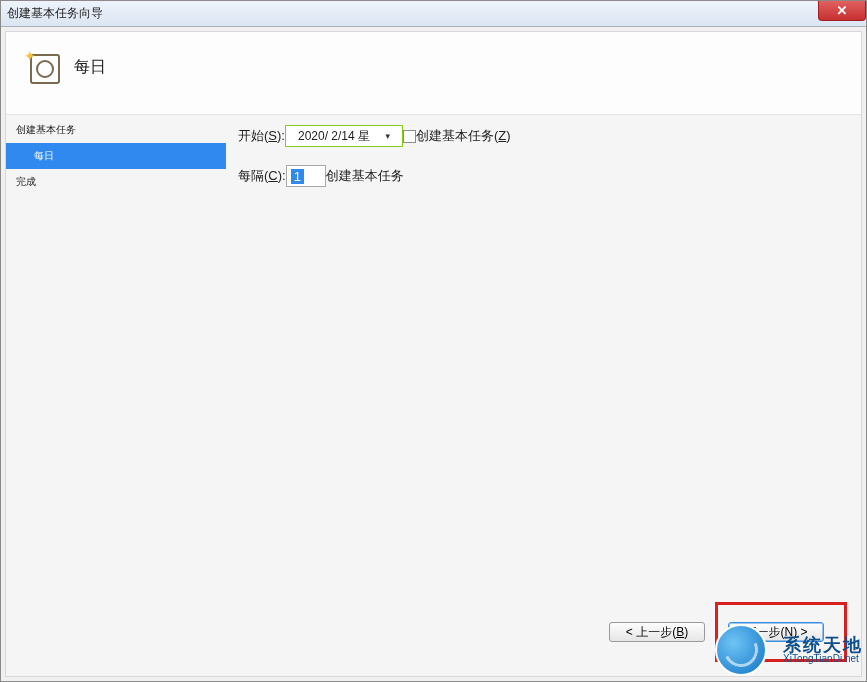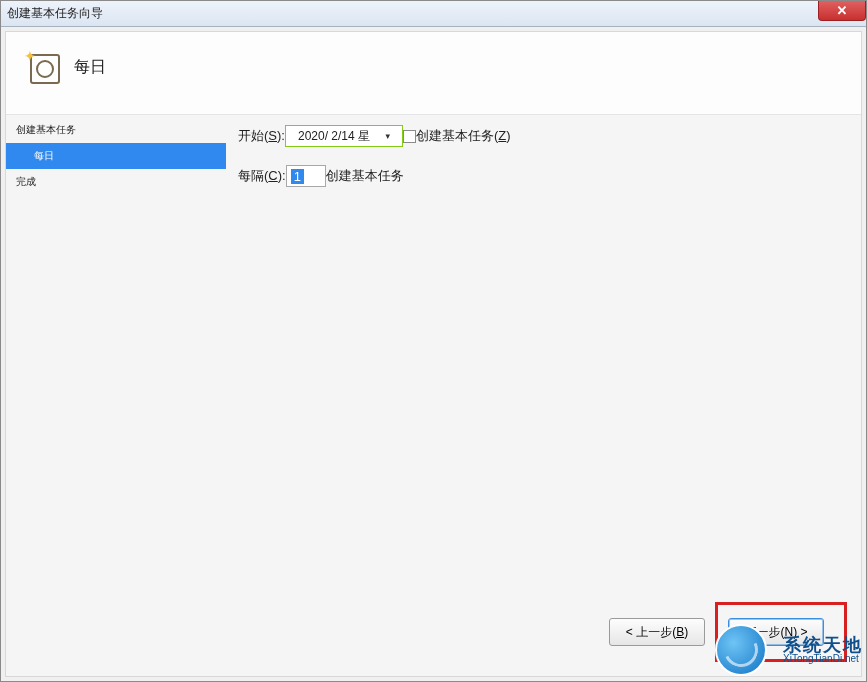--- a/index.html
+++ b/index.html
@@ -137,21 +137,21 @@
   .num-input .sel {
     background: #2f89ef; color: #fff;
     padding: 0 3px;
   }
   .button-row {
     position: absolute;
     right: 14px; bottom: 14px;
     display: flex; gap: 10px; align-items: center;
   }
   .btn {
-    min-width: 96px; height: 28px;
+    min-width: 96px; height: 20px;
     border: 1px solid #9a9a9a;
     background: linear-gradient(#fdfdfd, #e6e6e6);
     border-radius: 3px;
     font-size: 12px;
     display: inline-flex; align-items: center; justify-content: center;
     padding: 0 4px;
     cursor: pointer;
   }
   .btn.focus {
     border-color: #3b8fe0;

